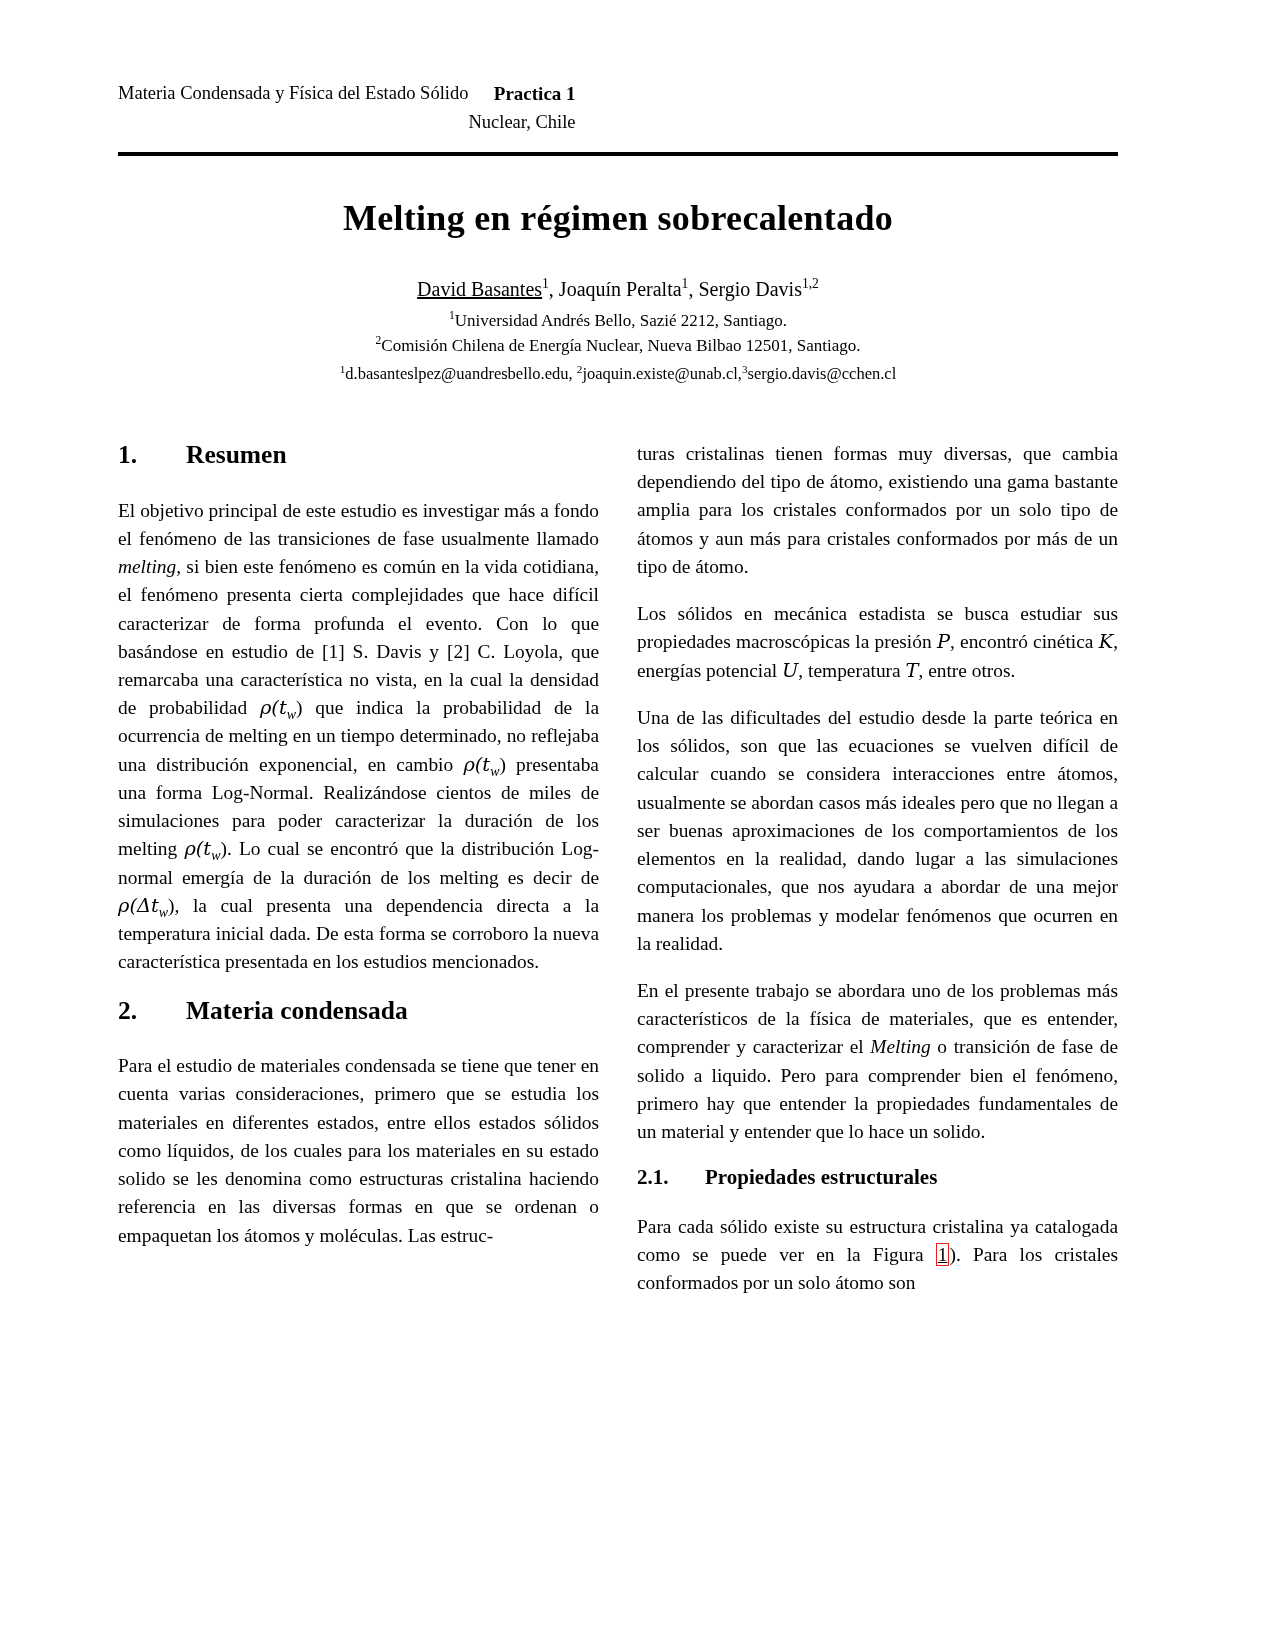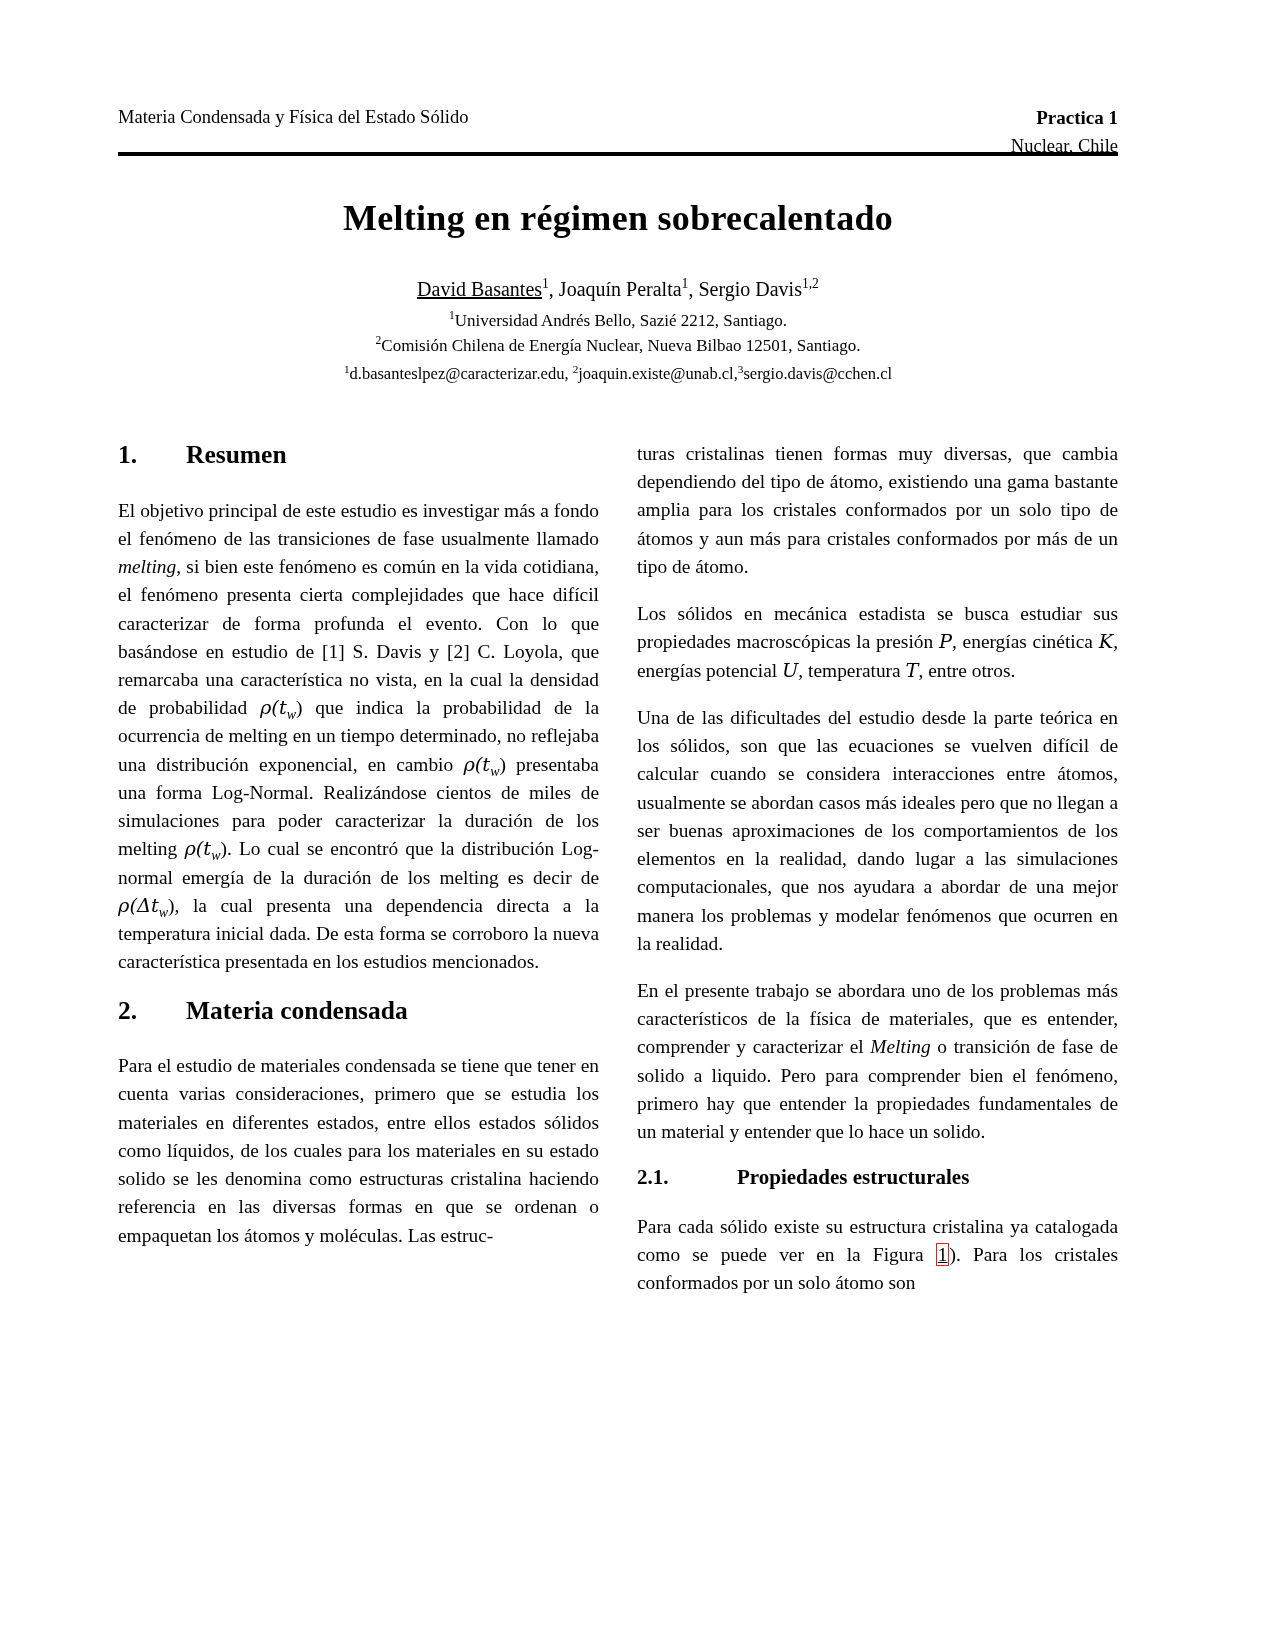--- a/index.html
+++ b/index.html
@@ -15,24 +15,23 @@
     font-family: "Liberation Serif", "DejaVu Serif", serif;
     color: #000000;
     box-sizing: border-box;
     overflow: hidden;
   }
 
   
   .runhead {
     position: absolute;
     left: 118px;
-    top: 104px;
-    width: 1000px;
-    display: flex;
-    justify-content: space-between;
+    top: 80px;
+    width: 1000px;
+    display: flex;
     align-items: flex-start;
     font-size: 18.5px;
     line-height: 1.5;
   }
   .runhead-left { text-align: left; }
   .runhead-right { text-align: right; }
   .runhead-right .practica {
     font-weight: bold;
     display: block;
     font-size: 19px;
@@ -105,21 +104,21 @@
   h2.sec .num { display: inline-block; width: 68px; }
   h3.subsec {
     font-size: 21px;
     font-weight: bold;
     margin: 0 0 22px 0;
     line-height: 1.2;
     display: flex;
   }
   h3.subsec .num { display: inline-block; width: 68px; }
   .sec-gap-top { margin-top: 52px; }
-  .subsec-gap-top { margin-top: 46px; gap: 32px; }
+  .subsec-gap-top { margin-top: 46px; }
 
   p.body {
     font-size: 19.4px;
     line-height: 1.455;
     text-align: justify;
     text-justify: inter-word;
     margin: 0 0 19px 0;
     hyphens: manual;
   }
   p.body:last-child { margin-bottom: 0; margin-top: 11px; }
@@ -163,21 +162,21 @@
     <div class="authors">
       <span class="ul">David Basantes</span><sup>1</sup><span>, Joaquín Peralta</span><sup>1</sup><span>, Sergio Davis</span><sup>1,2</sup>
     </div>
     <div class="affil">
       <sup>1</sup><span>Universidad Andrés Bello, Sazié 2212, Santiago.</span>
     </div>
     <div class="affil">
       <sup>2</sup><span>Comisión Chilena de Energía Nuclear, Nueva Bilbao 12501, Santiago.</span>
     </div>
     <div class="emails">
-      <sup>1</sup><span>d.basanteslpez@caracterizar.edu, </span><sup>2</sup><span>joaquin.existe@unab.cl,</span><sup>3</sup><span>sergio.davis@cchen.cl</span>
+      <sup>1</sup><span>d.basanteslpez@uandresbello.edu, </span><sup>2</sup><span>joaquin.existe@unab.cl,</span><sup>3</sup><span>sergio.davis@cchen.cl</span>
     </div>
   </div>
 
   <div class="columns">
 
     <div class="col">
 
       <h2 class="sec">
         <span class="num">1.</span>
         <span>Resumen</span>
@@ -191,21 +190,21 @@
       </h2>
 
       <p class="body">Para el estudio de materiales condensada se tiene que tener en cuenta varias consideraciones, primero que se estudia los materiales en diferentes estados, entre ellos estados sólidos como líquidos, de los cuales para los materiales en su estado solido se les denomina como estructuras cristalina haciendo referencia en las diversas formas en que se ordenan o empaquetan los átomos y moléculas. Las estruc-</p>
 
     </div>
 
     <div class="col">
 
       <p class="body">turas cristalinas tienen formas muy diversas, que cambia dependiendo del tipo de átomo, existiendo una gama bastante amplia para los cristales conformados por un solo tipo de átomos y aun más para cristales conformados por más de un tipo de átomo.</p>
 
-      <p class="body"><span>Los sólidos en mecánica estadista se busca estudiar sus propiedades macroscópicas la presión </span><span class="mathvar">P</span><span>, energías cinética </span><span class="mathvar">K</span><span>, energías potencial </span><span class="mathvar">U</span><span>, temperatura </span><span class="mathvar">T</span><span>, entre otros.</span></p>
+      <p class="body"><span>Los sólidos en mecánica estadista se busca estudiar sus propiedades macroscópicas la presión </span><span class="mathvar">P</span><span>, encontró cinética </span><span class="mathvar">K</span><span>, energías potencial </span><span class="mathvar">U</span><span>, temperatura </span><span class="mathvar">T</span><span>, entre otros.</span></p>
 
       <p class="body">Una de las dificultades del estudio desde la parte teórica en los sólidos, son que las ecuaciones se vuelven difícil de calcular cuando se considera interacciones entre átomos, usualmente se abordan casos más ideales pero que no llegan a ser buenas aproximaciones de los comportamientos de los elementos en la realidad, dando lugar a las simulaciones computacionales, que nos ayudara a abordar de una mejor manera los problemas y modelar fenómenos que ocurren en la realidad.</p>
 
       <p class="body"><span>En el presente trabajo se abordara uno de los problemas más característicos de la física de materiales, que es entender, comprender y caracterizar el </span><span class="mi">Melting</span><span> o transición de fase de solido a liquido. Pero para comprender bien el fenómeno, primero hay que entender la propiedades fundamentales de un material y entender que lo hace un solido.</span></p>
 
       <h3 class="subsec subsec-gap-top">
         <span class="num">2.1.</span>
         <span>Propiedades estructurales</span>
       </h3>
 

